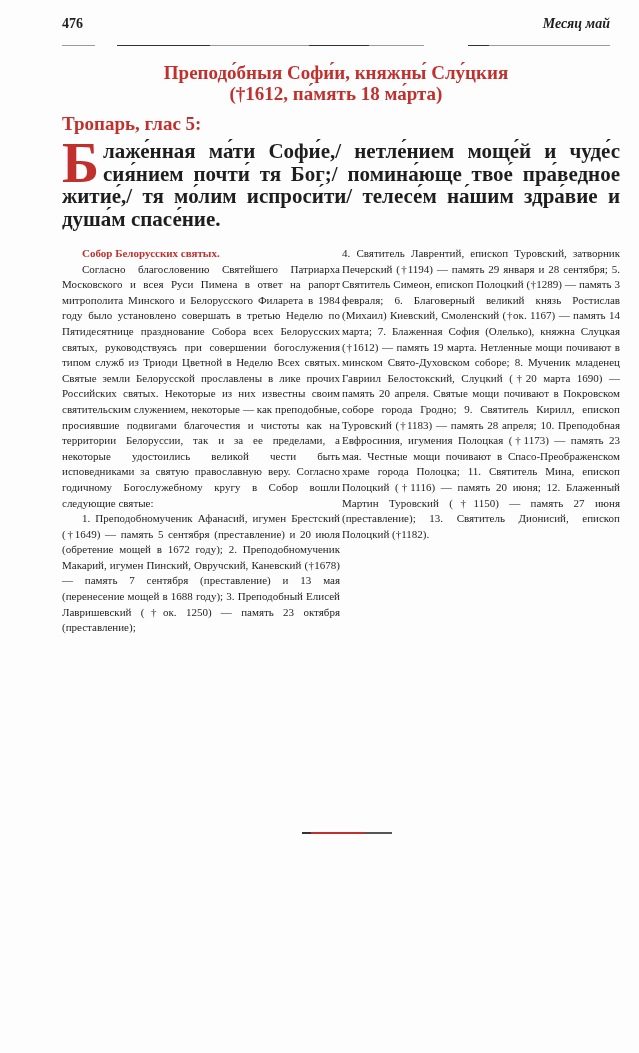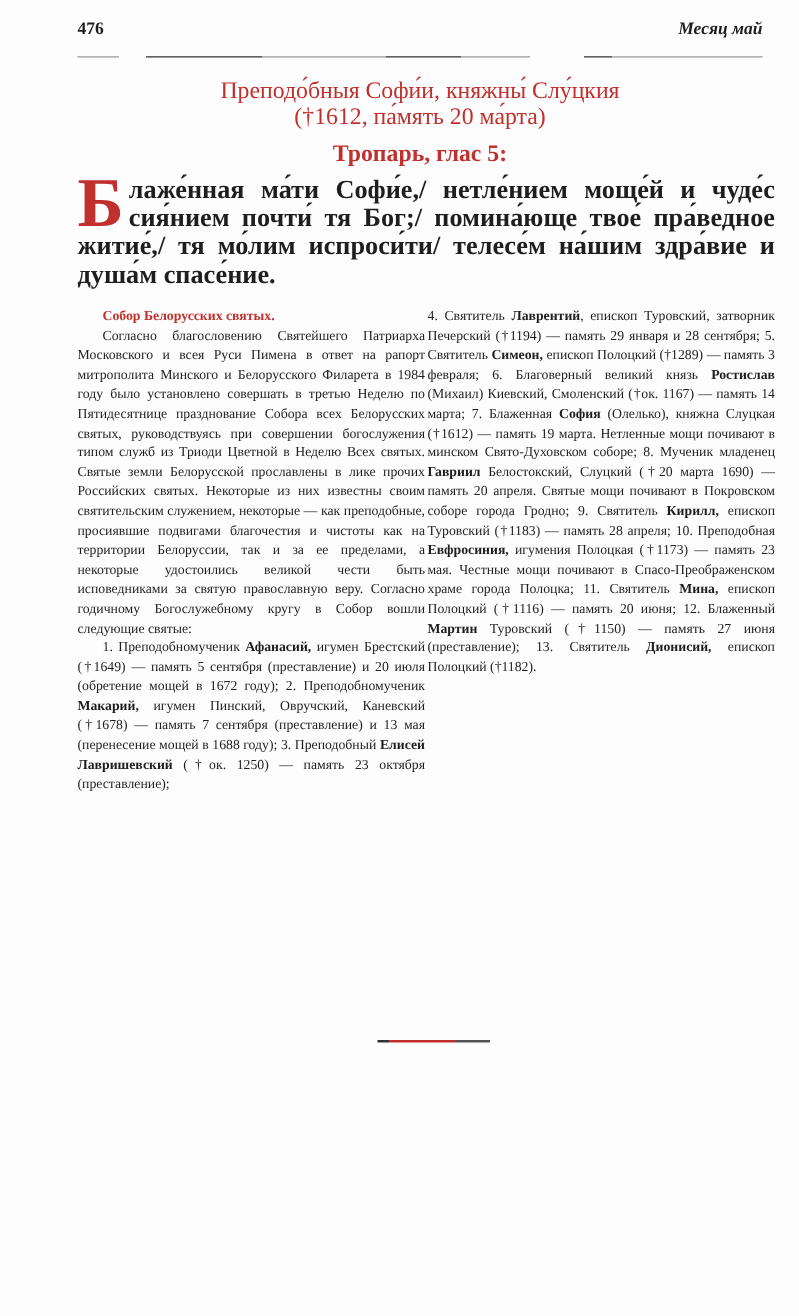--- a/index.html
+++ b/index.html
@@ -14,63 +14,63 @@
   }
   .page-number { position: absolute; left: 0; top: 0; }
   .section-title { position: absolute; right: 0; top: 0; font-style: italic; margin-left: 12px; }
   .head-rule {
     position: absolute; left: 62px; top: 45px; width: 548px; height: 1px;
     background: linear-gradient(90deg,#999 0 6%,transparent 6% 10%,#333 10% 27%,#999 27% 45%,#333 45% 56%,#999 56% 66%,transparent 66% 74%,#333 74% 78%,#999 78% 100%);
   }
   .red { color: #c0312e; }
   .title-block {
     position: absolute; left: 62px; top: 62px; width: 548px; text-align: center;
-    font-weight: normal; font-size: 19px; line-height: 21px;
+    font-weight: bold; font-size: 19px; line-height: 21px;
   }
   .troparion-heading {
-    position: absolute; left: 62px; top: 113px; width: 548px; text-align: center;
+    position: absolute; left: 62px; top: 113px; width: 548px; 
     font-weight: bold; font-size: 19px;
   }
   .troparion {
     position: absolute; left: 62px; top: 140px; width: 558px;
     font-weight: bold; font-size: 21px; line-height: 22.5px; text-align: justify;
   }
   .dropcap {
     float: left; font-size: 56px; line-height: 44px; height: 44px;
     margin: 1px 4px 0 0; color: #c0312e; font-weight: bold;
   }
   .col {
     position: absolute; top: 246px; width: 278px;
     font-size: 11px; line-height: 15.6px; text-align: justify; hyphens: manual;
   }
   .col-left { left: 62px; }
   .col-right { left: 342px; }
   .col p { margin: 0; }
   .indent { text-indent: 20px; }
   .subhead { font-weight: bold; color: #c0312e; text-indent: 20px; }
-  b { font-weight: bold; }
+  b { font-weight: normal; }
   .end-rule {
     position: absolute; left: 302px; top: 832px; width: 90px; height: 2px;
     background: linear-gradient(90deg,#333 0 10%,#c0312e 10% 70%,#555 70% 100%);
   }
 </style>
 </head>
 <body>
 
 <div class="page">
 
   <div class="running-head">
     <span class="page-number">476</span>
     <span class="section-title">Месяц май</span>
   </div>
   <div class="head-rule"></div>
 
   <div class="title-block red">
     <div>Преподо́бныя Софи́и, княжны́ Слу́цкия</div>
-    <div>(†1612, па́мять 20 ма́рта)</div>
+    <div>(†1612, па́мять 18 ма́рта)</div>
   </div>
 
   <div class="troparion-heading red">Тропарь, глас 5:</div>
 
   <div class="troparion">
     <span class="dropcap">Б</span>
     <span>лаже́нная ма́ти Софи́е,/ нетле́нием моще́й и чуде́с сия́нием почти́ тя Бог;/ помина́юще твое́ пра́ведное житие́,/ тя мо́лим испроси́ти/ телесе́м на́шим здра́вие и душа́м спасе́ние.</span>
   </div>
 
   <div class="col col-left">

